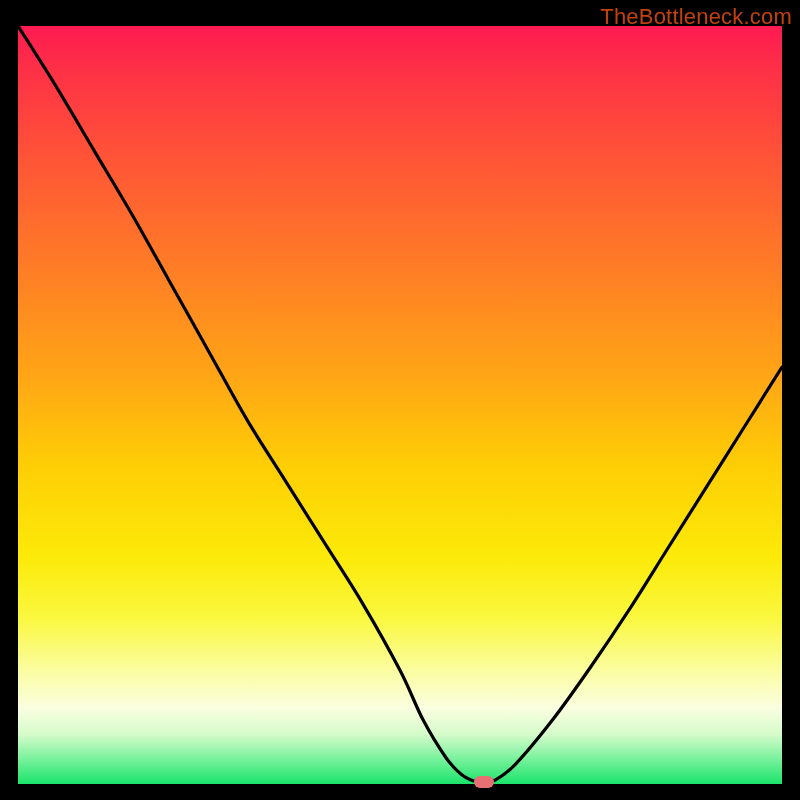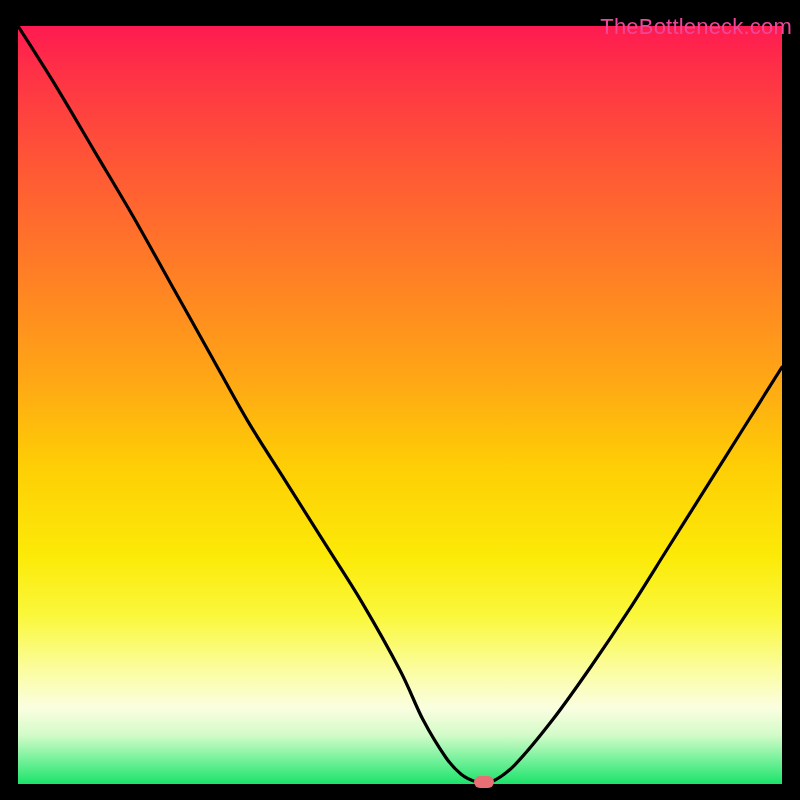--- a/index.html
+++ b/index.html
@@ -12,23 +12,23 @@
     font-family: Arial, Helvetica, sans-serif;
   }
   .outer {
     width: 800px;
     height: 800px;
     background: #000;
     position: relative;
   }
   .watermark {
     position: absolute;
-    top: 14px;
+    top: 4px;
     right: 8px;
-    color: #ec4899;
+    color: #c2410c;
     font-size: 22px;
     font-weight: 500;
     letter-spacing: 0.2px;
     z-index: 5;
   }
   .plot-frame {
     position: absolute;
     left: 18px;
     top: 26px;
     width: 764px;   

